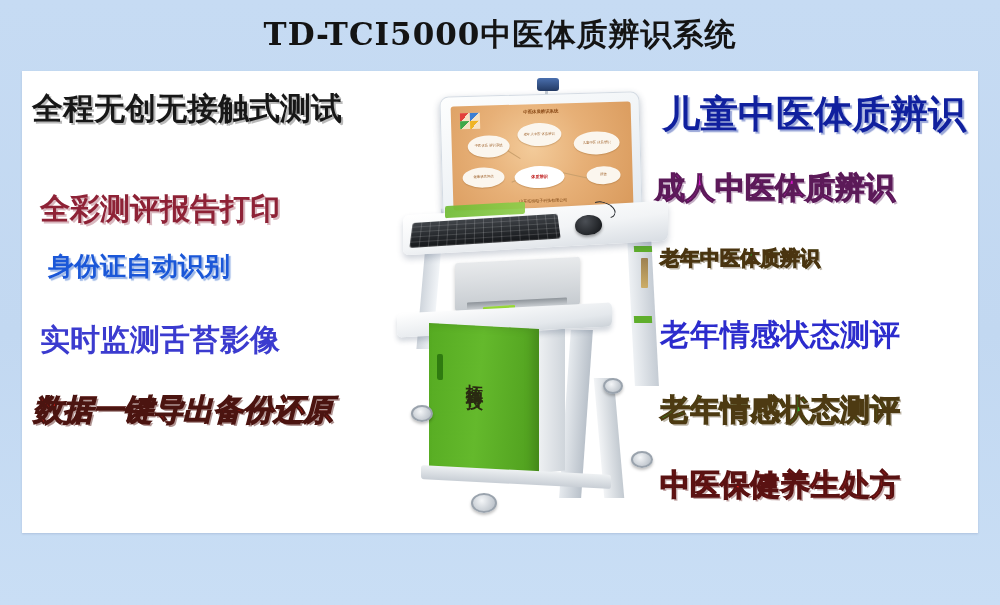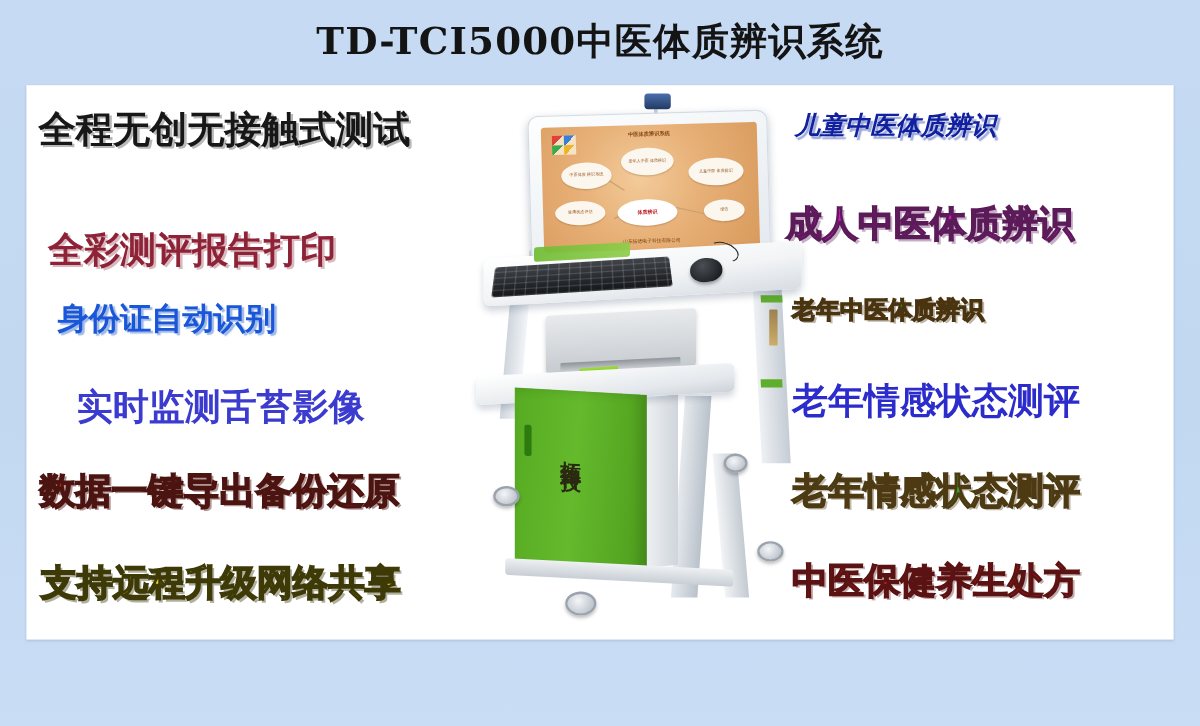--- a/index.html
+++ b/index.html
@@ -35,31 +35,31 @@
     line-height:1;
   }
 
   
   .l1{left:32px;top:93px;font-size:31px;color:#171717;
       text-shadow:2px 2px 0 #b9b9b9;}
   .l2{left:40px;top:194px;font-size:30px;color:#8e2236;
       text-shadow:2px 2px 0 #d9b8bf;}
   .l3{left:48px;top:253px;font-size:26px;color:#1a57d8;
       text-shadow:2px 2px 1px #9db7e6;}
-  .l4{left:40px;top:325px;font-size:30px;color:#3b3bcf;margin-left:24px;}
+  .l4{left:40px;top:325px;font-size:30px;color:#3b3bcf;}
   .l5{left:33px;top:395px;font-size:30px;color:#e21b14;
       -webkit-text-stroke:1.2px #4b1410;
-      text-shadow:2px 2px 0 rgba(80,20,15,.45);}
+      text-shadow:2px 2px 0 rgba(80,20,15,.45);font-style:italic;}
   .l6{left:34px;top:472px;font-size:30px;color:#ead61c;
       -webkit-text-stroke:1.3px #3e3a08;
       text-shadow:2px 2px 0 rgba(60,55,10,.4);}
 
   
-  .r1{left:662px;top:95px;font-size:21px;color:#10209e;
-      text-shadow:2px 2px 1px #9aa7d8;font-style:italic;}
+  .r1{left:662px;top:95px;font-size:38px;color:#10209e;
+      text-shadow:2px 2px 1px #9aa7d8;}
   .r2{left:655px;top:173px;font-size:30px;color:#d416c8;
       -webkit-text-stroke:1.1px #5b1a58;
       text-shadow:2px 2px 0 rgba(90,25,88,.35);}
   .r3{left:660px;top:248px;font-size:20px;color:#1ea81e;
       -webkit-text-stroke:1.1px #4a3410;
       text-shadow:2px 2px 0 rgba(70,50,15,.35);}
   .r4{left:660px;top:320px;font-size:30px;color:#2c2ccd;}
   .r5{left:660px;top:395px;font-size:30px;color:#2faa2b;
       -webkit-text-stroke:1.2px #4d3a12;
       text-shadow:2px 2px 0 rgba(75,55,18,.35);}
@@ -207,21 +207,20 @@
 
   <div class="title">TD-TCI5000中医体质辨识系统</div>
 
   <div class="panel"></div>
 
   <div class="feat l1">全程无创无接触式测试</div>
   <div class="feat l2">全彩测评报告打印</div>
   <div class="feat l3">身份证自动识别</div>
   <div class="feat l4">实时监测舌苔影像</div>
   <div class="feat l5">数据一键导出备份还原</div>
-  <div class="feat l6">支持远程升级网络共享</div>
 
   <div class="feat r1">儿童中医体质辨识</div>
   <div class="feat r2">成人中医体质辨识</div>
   <div class="feat r3">老年中医体质辨识</div>
   <div class="feat r4">老年情感状态测评</div>
   <div class="feat r5">老年情感状态测评</div>
   <div class="feat r6">中医保健养生处方</div>
 
   <div class="device">
 

